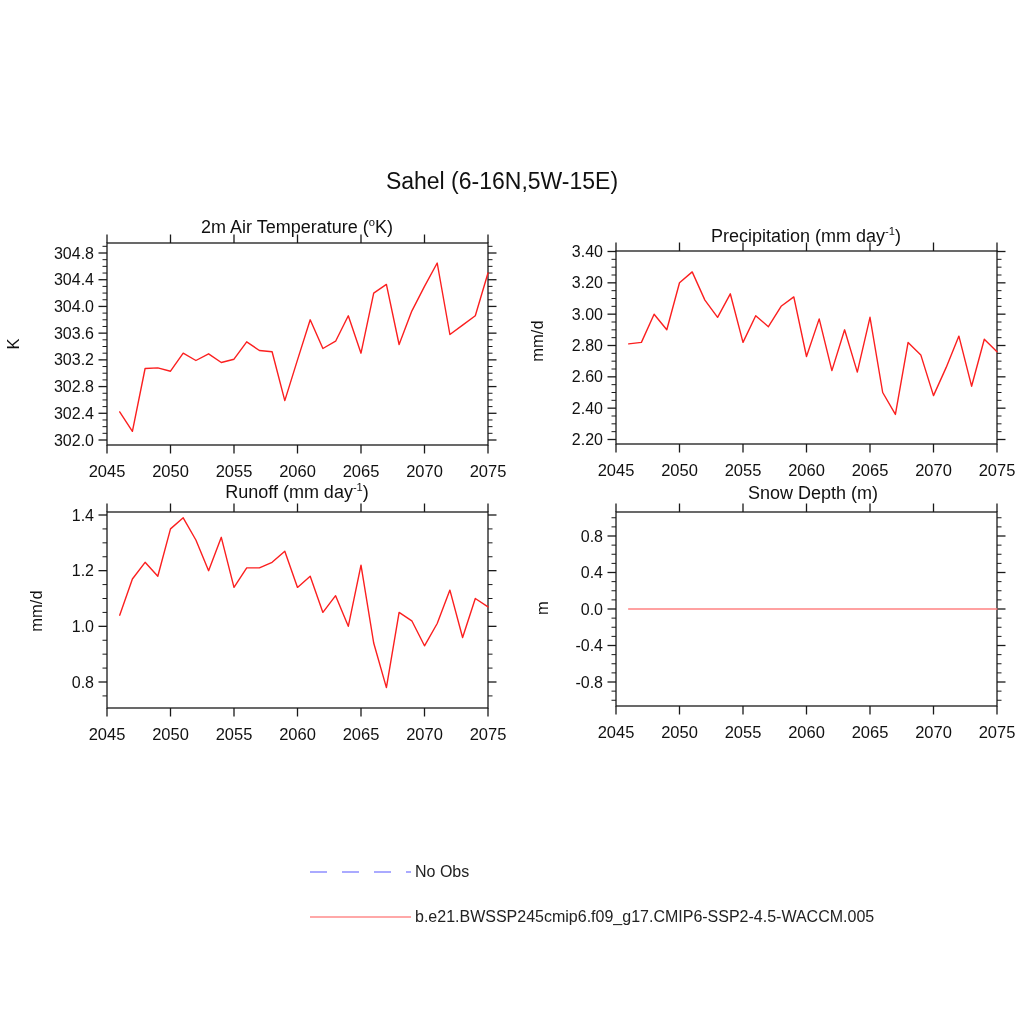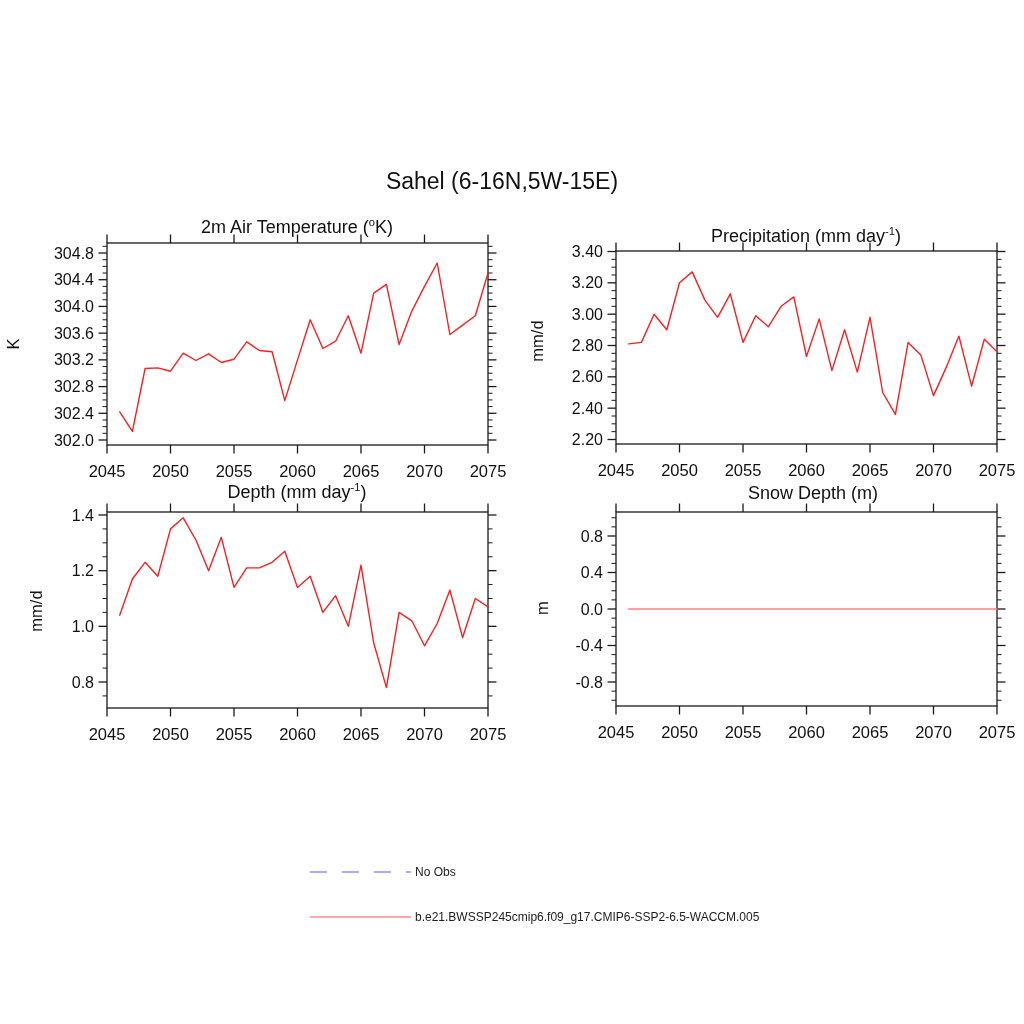--- a/index.html
+++ b/index.html
@@ -13,21 +13,21 @@
   .panel-title .sup{font-size:62%;vertical-align:super;line-height:0;}
   #pt-temperature{left:297px;top:227px;}
   #pt-precipitation{left:806px;top:236px;}
   #pt-runoff{left:297px;top:492px;}
   #pt-snow{left:813px;top:493px;}
   .ylab{position:absolute;transform:translate(-50%,-50%) rotate(-90deg);font-size:16.5px;white-space:nowrap;}
   #yl-temperature{left:13px;top:344px;}
   #yl-precipitation{left:537px;top:341px;}
   #yl-runoff{left:36px;top:611px;}
   #yl-snow{left:542px;top:608px;}
-  .legend-label{position:absolute;transform:translateY(-50%);font-size:12px;white-space:nowrap;color:#222;}
+  .legend-label{position:absolute;transform:translateY(-50%);font-size:16px;white-space:nowrap;color:#222;}
   #lg-0{left:415px;top:872px;}
   #lg-1{left:415px;top:917px;}
 </style>
 </head>
 <body>
 
 <div class="canvas">
   <div class="fig-title">Sahel (6-16N,5W-15E)</div>
 
   <svg id="charts" viewBox="0 0 1024 1024" xmlns="http://www.w3.org/2000/svg">
@@ -326,25 +326,25 @@
       <line x1="997" y1="526.875" x2="1001.5" y2="526.875" stroke="#1a1a1a" stroke-width="1"></line>
       <line x1="611.5" y1="517.75" x2="616" y2="517.75" stroke="#1a1a1a" stroke-width="1"></line>
       <line x1="997" y1="517.75" x2="1001.5" y2="517.75" stroke="#1a1a1a" stroke-width="1"></line>
       <polyline points="628.7,609.0 641.4,609.0 654.1,609.0 666.8,609.0 679.5,609.0 692.2,609.0 704.9,609.0 717.6,609.0 730.3,609.0 743.0,609.0 755.7,609.0 768.4,609.0 781.1,609.0 793.8,609.0 806.5,609.0 819.2,609.0 831.9,609.0 844.6,609.0 857.3,609.0 870.0,609.0 882.7,609.0 895.4,609.0 908.1,609.0 920.8,609.0 933.5,609.0 946.2,609.0 958.9,609.0 971.6,609.0 984.3,609.0 997.0,609.0" fill="none" stroke="#ff8383" stroke-width="1.6" stroke-linejoin="round" stroke-linecap="round"></polyline>
       <line x1="310" y1="872" x2="411" y2="872" stroke="#aaaaff" stroke-width="1.8" stroke-dasharray="17 15"></line>
       <line x1="310" y1="917" x2="411" y2="917" stroke="#ffa8a8" stroke-width="1.8"></line>
     </svg>
 
   <div class="panel-title" id="pt-temperature"><span>2m Air Temperature (</span><span class="sup">o</span><span>K)</span></div>
   <div class="panel-title" id="pt-precipitation"><span>Precipitation (mm day</span><span class="sup">-1</span><span>)</span></div>
-  <div class="panel-title" id="pt-runoff"><span>Depth (mm day</span><span class="sup">-1</span><span>)</span></div>
+  <div class="panel-title" id="pt-runoff"><span>Runoff (mm day</span><span class="sup">-1</span><span>)</span></div>
   <div class="panel-title" id="pt-snow"><span>Snow Depth (m)</span></div>
 
   <div class="ylab" id="yl-temperature">K</div>
   <div class="ylab" id="yl-precipitation">mm/d</div>
   <div class="ylab" id="yl-runoff">mm/d</div>
   <div class="ylab" id="yl-snow">m</div>
 
   <div>
     <div class="legend-label" id="lg-0">No Obs</div>
-    <div class="legend-label" id="lg-1">b.e21.BWSSP245cmip6.f09_g17.CMIP6-SSP2-6.5-WACCM.005</div>
+    <div class="legend-label" id="lg-1">b.e21.BWSSP245cmip6.f09_g17.CMIP6-SSP2-4.5-WACCM.005</div>
   </div>
 </div>
 
 </body></html>

